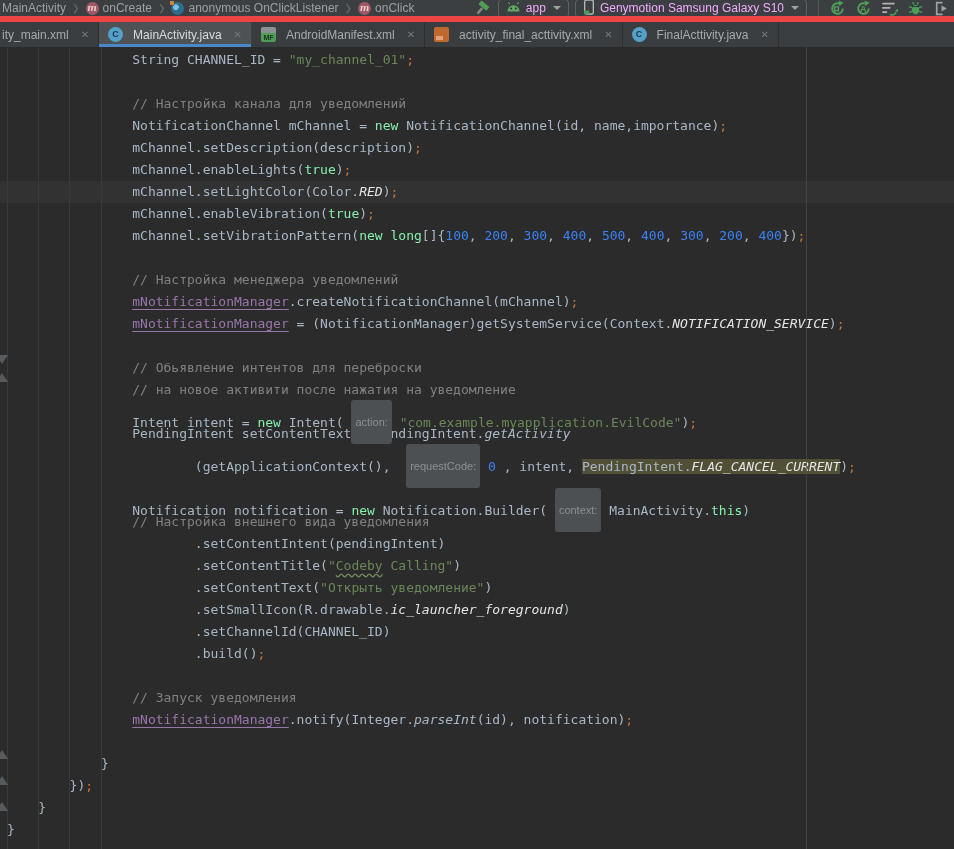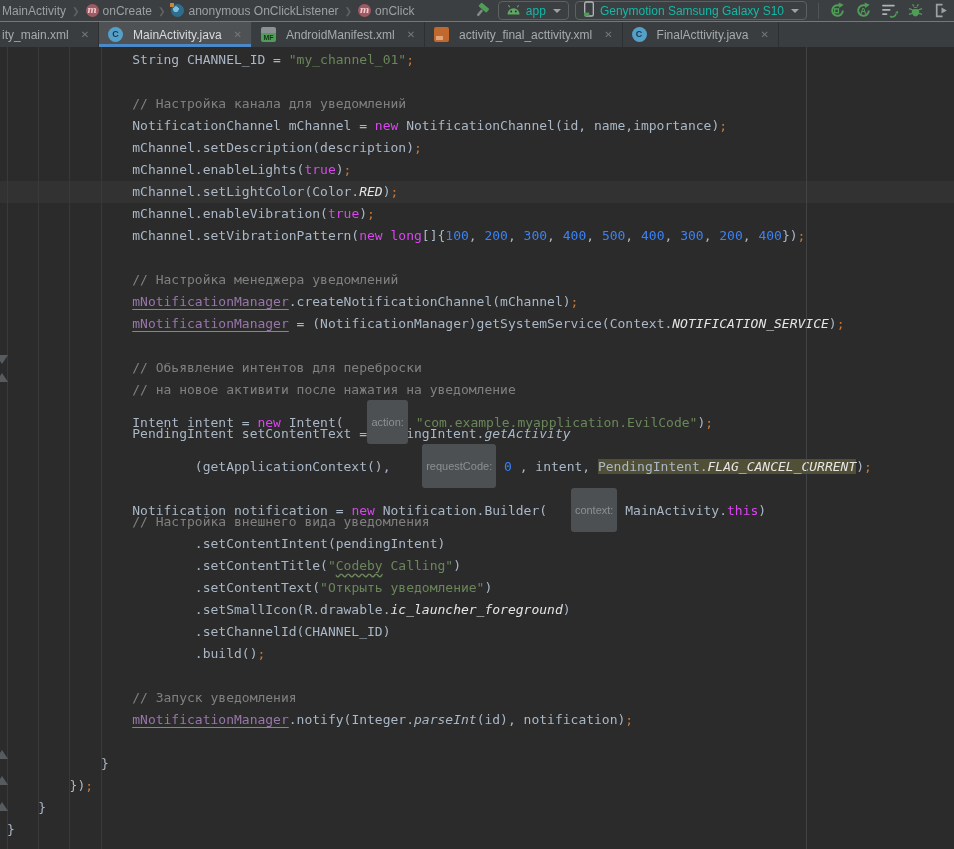--- a/index.html
+++ b/index.html
@@ -1,31 +1,31 @@
 <!DOCTYPE html>
 <html><head>
 <meta charset="utf-8">
 <style>
   html,body{margin:0;padding:0;width:954px;height:849px;overflow:hidden;background:#2B2B2B;
     font-family:"Liberation Sans",sans-serif;}
   
   .topbar{position:absolute;top:0;left:0;width:954px;height:22px;background:#3C3F41;
-    display:flex;align-items:center;box-sizing:border-box;border-bottom:1px solid #ef4444;
+    display:flex;align-items:center;box-sizing:border-box;border-bottom:6px solid #ef4444;
     font-size:12px;color:#9DA0A2;white-space:nowrap;overflow:hidden;}
   .crumbs{display:flex;align-items:center;gap:5px;padding-left:2px;}
   .crumb{display:flex;align-items:center;gap:4px;cursor:default;}
   .bc-sep{color:#5E6264;font-size:9px;padding:0 1px;}
   .bc-ic{width:13px;height:13px;border-radius:50%;display:inline-block;text-align:center;
     font:italic 700 9px/13px "DejaVu Serif",serif;}
   .bc-ic.method{background:#9E5A63;color:#F0C9CC;}
   .bc-ic.anon{background:radial-gradient(circle at 38% 40%,#7FC0DE 0 24%,#2D6E8F 26% 100%);position:relative;}
   .bc-ic.anon::after{content:"";position:absolute;left:-1px;top:-1px;width:4px;height:4px;background:#C9873C;}
   .hammer{margin-left:auto;display:flex;align-items:center;padding:0 8px;}
   .chip{display:flex;align-items:center;gap:5px;border:1px solid #5E6162;border-radius:4px;
-    height:17px;padding:0 7px;margin-right:6px;color:#14b8a6;}
+    height:17px;padding:0 7px;margin-right:6px;color:#f0abfc;}
   .chip .arrow{width:0;height:0;border-left:4px solid transparent;border-right:4px solid transparent;
     border-top:4px solid #9FA1A3;margin-left:2px;}
   .tsep{width:1px;height:16px;background:#515455;margin:0 5px;}
   .tbtn{display:flex;align-items:center;justify-content:center;width:26px;height:20px;}
   
   .tabbar{position:absolute;top:22px;left:0;width:954px;height:25px;background:#3A3D3F;
     display:flex;align-items:stretch;font-size:12px;color:#A7AAAC;overflow:hidden;}
   .tab{display:flex;align-items:center;gap:10px;padding:0 9px;position:relative;
     border-right:1px solid rgba(0,0,0,.22);cursor:default;}
   .tab.clipped{padding-left:2px;}
@@ -40,32 +40,32 @@
     font:700 7px/9px "Liberation Sans",sans-serif;color:#16351B;}
   .fic.xml{border-radius:2px;background:#C1682F;position:relative;}
   .fic.xml::after{content:"";position:absolute;left:2px;bottom:2px;width:7px;height:4px;background:#E8B48C;opacity:.8;}
   
   .editor{position:absolute;top:47px;left:0;width:954px;height:802px;background:#2B2B2B;overflow:hidden;
     font-family:"DejaVu Sans Mono",monospace;font-size:13px;color:#A9B7C6;}
   .lines{position:relative;padding-top:2px;z-index:1;}
   .code-line{height:22px;line-height:22px;white-space:pre;padding-left:7px;}
   .code-line.current{background:#323232;}
   .tok.d{color:#A9B7C6}
-  .tok.k{color:#d946ef}
+  .tok.k{color:#86efac}
   .tok.s{color:#6A8759}
   .tok.n{color:#3b82f6}
   .tok.c{color:#808080}
   .tok.f{color:#9876AA;text-decoration:underline;text-underline-offset:3px;text-decoration-color:#9876AA;}
   .tok.fi{color:#e5e5e5;font-style:italic}
   .tok.it{font-style:italic}
   .tok.semi{color:#CC7832}
   .tok.hl{background:#514F35;}
   .tok.typo{text-decoration:underline wavy #6F8A5C;text-decoration-skip-ink:none;text-underline-offset:3px;}
   .tok.hint{display:inline-block;background:#4C5052;color:#8C9092;border-radius:3px;
-    font:11px/14px "Liberation Sans",sans-serif;padding:15px 4px;position:relative;top:-1px;margin-left:16px;}
+    font:11px/14px "Liberation Sans",sans-serif;padding:15px 4px;position:relative;top:-1px;}
   .guide{position:absolute;top:0;bottom:0;width:1px;background:#3A3A3A;z-index:2;pointer-events:none;}
   .guide.margin{background:#4B4E50;opacity:.65;}
   .fold-mark{position:absolute;left:-4px;width:0;height:0;z-index:3;
     border-left:6px solid transparent;border-right:6px solid transparent;}
   .fold-mark.down{border-top:9px solid #585B5D;}
   .fold-mark.up{border-bottom:9px solid #585B5D;}
 </style>
 </head>
 <body>
 

